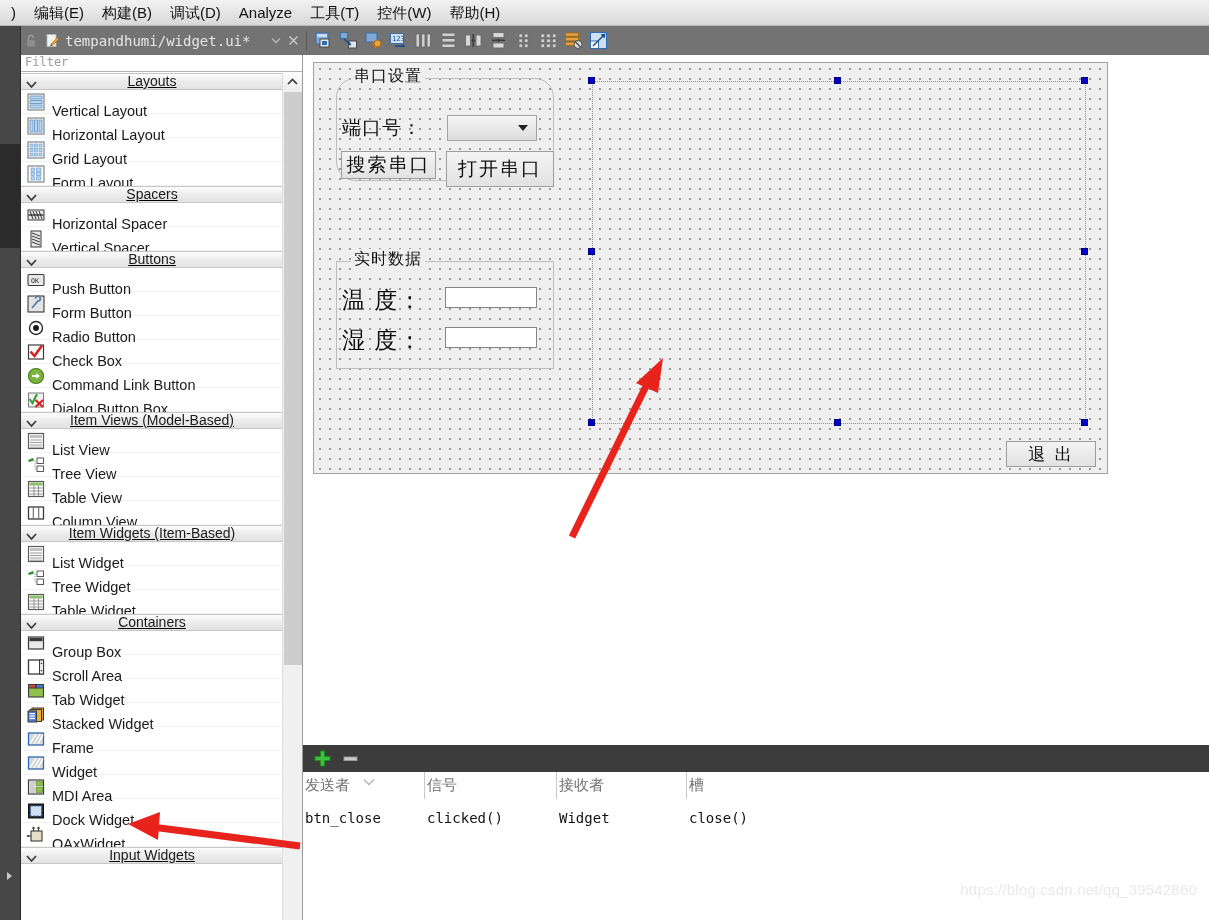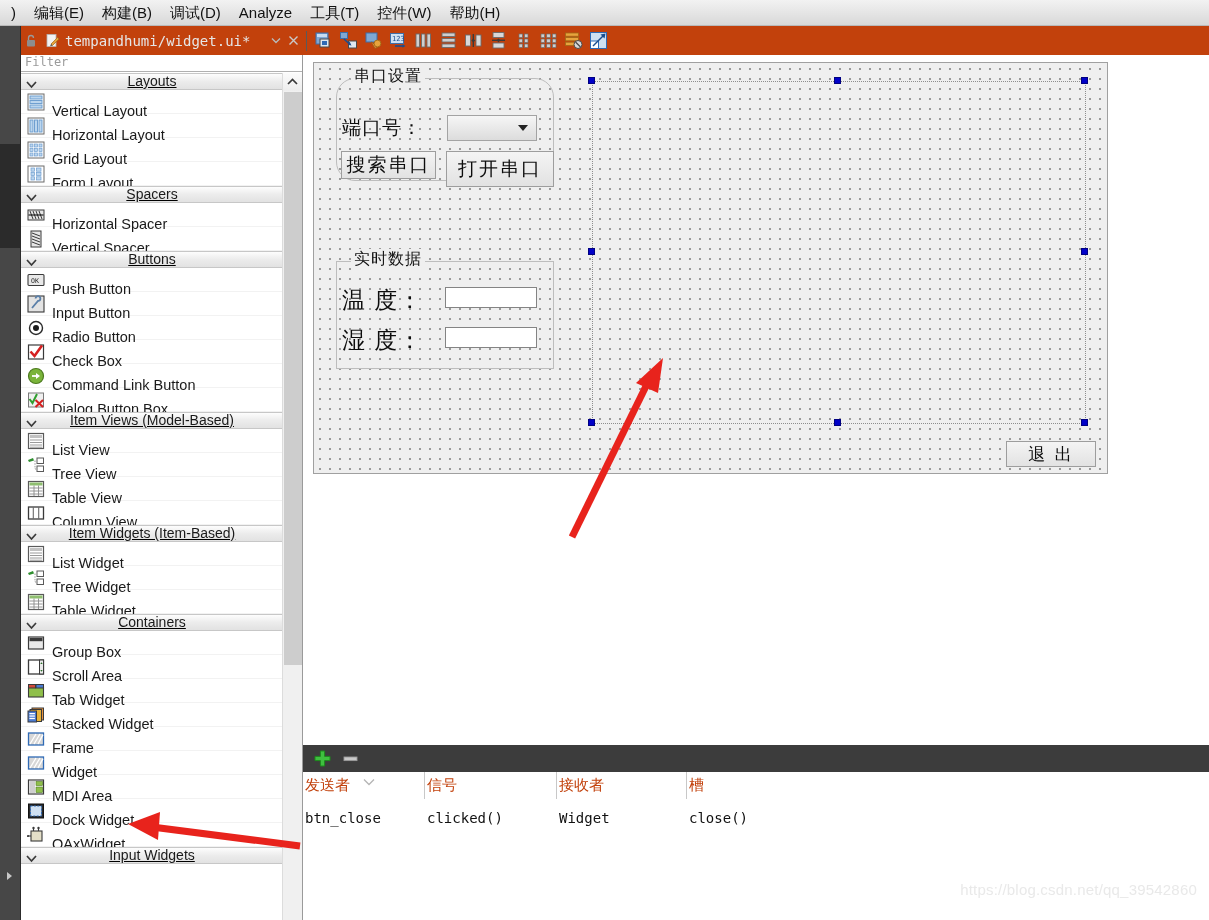--- a/index.html
+++ b/index.html
@@ -59,21 +59,21 @@
     width: 0; height: 0;
     border-left: 5px solid #c8c8c8;
     border-top: 4px solid transparent;
     border-bottom: 4px solid transparent;
   }
 
   
   #docbar {
     position: absolute; left: 21px; top: 26px;
     width: 1188px; height: 29px;
-    background: #c2410c;
+    background: #737373;
     display: flex; align-items: center;
   }
   #doc-lock {
     width: 20px; height: 22px;
     display: flex; align-items: center; justify-content: center;
   }
   #doc-pencil {
     width: 22px; height: 22px;
     display: flex; align-items: center; justify-content: center;
   }
@@ -300,21 +300,21 @@
   }
   #sig-head {
     position: relative;
     height: 27px;
     display: flex;
     background: #ffffff;
     border-bottom: 1px solid #ffffff;
   }
   .sig-th {
     font-size: 15px;
-    color: #c2410c;
+    color: #737373;
     padding-left: 2px;
     padding-top: 4px;
     border-right: 1px solid #c8c8c8;
     height: 27px;
     box-sizing: border-box;
     white-space: nowrap;
   }
   #sig-row {
     display: flex;
     height: 26px;
@@ -626,21 +626,21 @@
           </span>
           <span class="wb-lbl">Push Button</span>
         </div>
         <div class="wb-item">
           <span class="wb-ico">
             <svg width="18" height="18" viewBox="0 0 18 18">
               <rect x="1" y="1" width="16" height="16" fill="#e3e3e3" stroke="#3a3a3a" stroke-width="1.1"></rect>
               <path d="M5 13 L11 6 a2.4 2.4 0 1 0 -2.4 -2.4" fill="none" stroke="#5a7fa8" stroke-width="1.8"></path>
             </svg>
           </span>
-          <span class="wb-lbl">Input Button</span>
+          <span class="wb-lbl">Form Button</span>
         </div>
         <div class="wb-item">
           <span class="wb-ico">
             <svg width="18" height="18" viewBox="0 0 18 18">
               <circle cx="9" cy="9" r="6.5" fill="#fff" stroke="#2a2a2a" stroke-width="1.4"></circle>
               <circle cx="9" cy="9" r="3" fill="#1a1a1a"></circle>
             </svg>
           </span>
           <span class="wb-lbl">Radio Button</span>
         </div>

